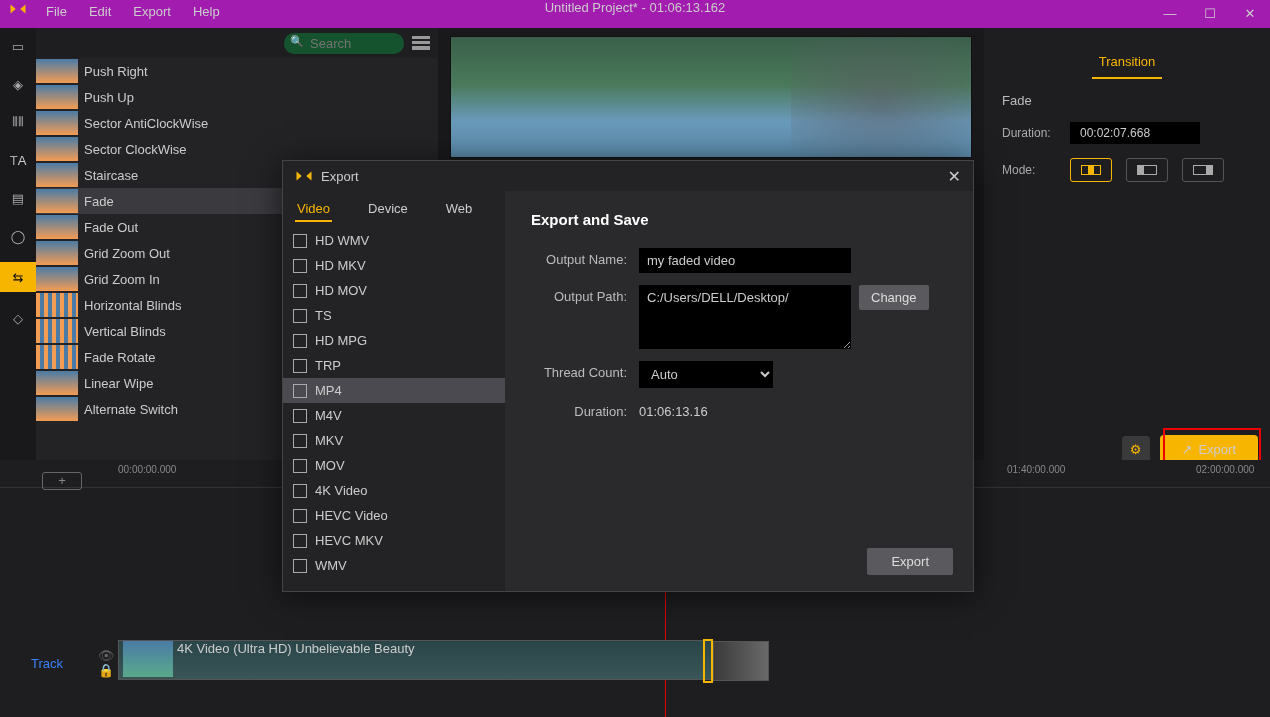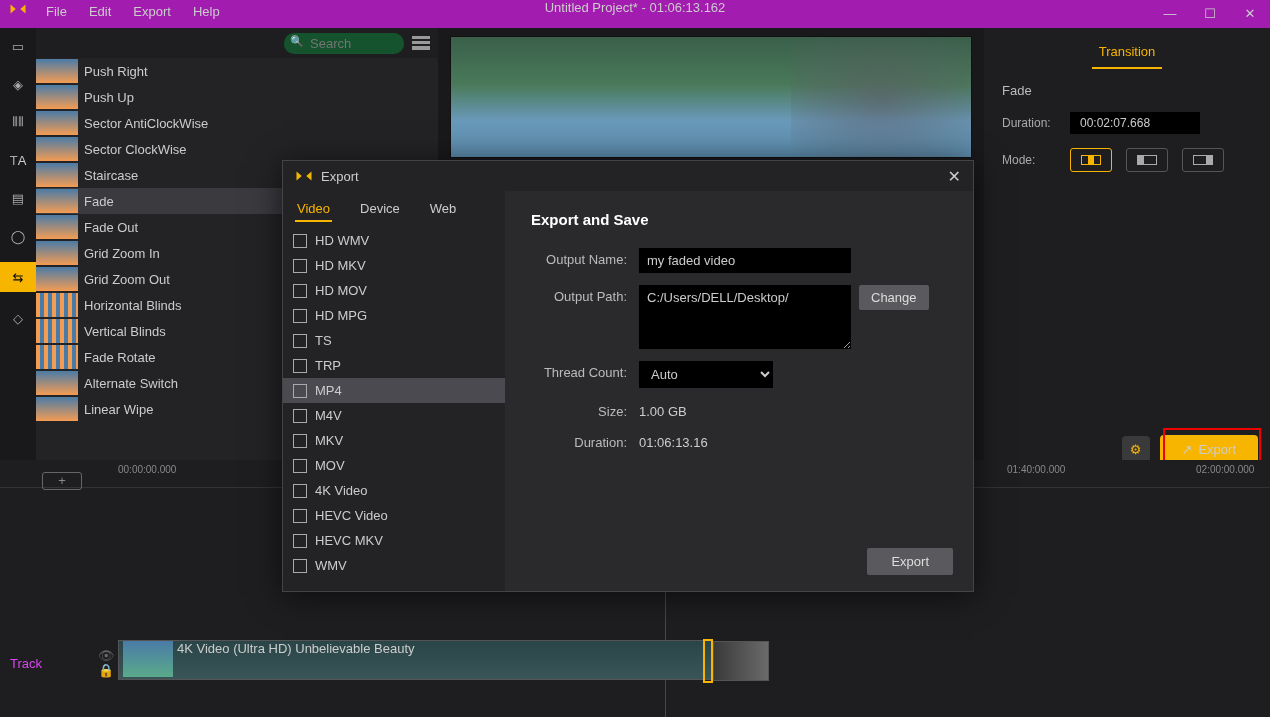--- a/index.html
+++ b/index.html
@@ -24,21 +24,21 @@
 .grid-ic{width:18px;height:14px;background:linear-gradient(#999 0 3px,transparent 3px 5px,#999 5px 8px,transparent 8px 10px,#999 10px 14px)}
 .tlist{flex:1;overflow-y:auto}
 .trow{height:26px;display:flex;align-items:center;cursor:pointer}
 .trow:hover,.trow.sel{background:#3a3a3f}
 .thumb{width:42px;height:24px;margin-right:6px;background:linear-gradient(180deg,#4a7ba6,#f39c54)}
 .thumb.st{background:repeating-linear-gradient(90deg,#f39c54 0 4px,#4a7ba6 4px 8px)}
 .preview{flex:1;background:#19191c;display:flex;justify-content:center;padding-top:8px}
 .vprev{width:522px;height:122px;background:linear-gradient(180deg,#3a5f4a 0%,#4a7a5a 40%,#6a9aba 70%,#5a8aaa 100%);border:1px solid #111;position:relative;overflow:hidden}
 .vprev::after{content:"";position:absolute;right:0;top:0;bottom:0;width:180px;background:radial-gradient(ellipse at center,rgba(90,90,100,.6),transparent)}
 .rpanel{width:286px;background:#1e1e21;padding:10px 18px}
-.rtab{text-align:center;color:#f8b500;font-weight:500;padding:6px 0 8px;border-bottom:2px solid #f8b500;width:70px;margin:0 auto 14px}
+.rtab{text-align:center;color:#f8b500;font-weight:500;padding:6px 0 8px;border-bottom:2px solid #f8b500;width:70px;margin:10px auto 14px}
 .rrow{display:flex;align-items:center;margin-bottom:14px}
 .rrow label{width:68px;color:#aaa;font-size:12px}
 .rval{background:#000;padding:4px 10px;width:130px;font-size:12px}
 .mopt{display:flex;gap:14px}
 .mbx{width:42px;height:24px;border:1px solid #555;display:flex;align-items:center;justify-content:center;border-radius:3px;cursor:pointer}
 .mbx.sel{border-color:#f8b500}
 .mbx span{width:20px;height:10px;border:1px solid #aaa;position:relative}
 .mbx.sel span{border-color:#f8b500}
 .mbx span::after{content:"";position:absolute;width:6px;height:8px;background:#aaa;top:0}
 .mbx.sel span::after{background:#f8b500}
@@ -49,34 +49,34 @@
 .toolbar .tic{color:#777;cursor:pointer}
 .exportbar{position:absolute;right:12px;top:435px;display:flex;gap:10px;align-items:center}
 .srbtn{width:28px;height:28px;background:#3a3a3a;border-radius:4px;display:flex;align-items:center;justify-content:center;color:#f8b500}
 .expbtn{background:#f8b500;color:#000;padding:7px 22px;border-radius:4px;cursor:pointer;display:flex;align-items:center;gap:6px;font-weight:500}
 .hlt{position:absolute;right:9px;top:428px;width:98px;height:36px;border:2px solid #e00;pointer-events:none}
 .timeline{position:absolute;top:460px;left:0;right:0;bottom:0;background:#1e1e21}
 .tmark{height:28px;position:relative;border-bottom:1px solid #333}
 .add{position:absolute;left:42px;top:12px;width:40px;height:18px;border:1px solid #666;border-radius:3px;text-align:center;line-height:16px;color:#888;cursor:pointer}
 .tick{position:absolute;top:4px;font-size:10px;color:#888}
 .trkarea{position:absolute;top:78px;left:0;right:0;bottom:0}
-.trklbl{position:absolute;left:10px;top:118px;color:#d946ef}
+.trklbl{position:absolute;left:31px;top:118px;color:#3b82f6}
 .trkic{position:absolute;left:98px;top:110px;color:#666}
 .clip{position:absolute;left:118px;top:102px;width:594px;height:40px;background:linear-gradient(180deg,#2a4548,#3a5558);border:1px solid #555;display:flex;align-items:flex-start}
 .cthumb{width:50px;height:36px;background:linear-gradient(180deg,#4a7ba6,#5aaa8a);margin:0 4px}
 .cthumb2{position:absolute;right:-58px;top:0;width:56px;height:40px;background:linear-gradient(90deg,#3a3a3a,#6a6a6a);border:1px solid #555}
 .cend{position:absolute;right:-2px;top:-2px;width:10px;height:44px;border:2px solid #f8b500}
 .phead{position:absolute;left:665px;top:0;bottom:0;width:1px;background:#e00}
 .dialog{position:absolute;left:282px;top:160px;width:692px;height:432px;background:#2a2a2d;border:1px solid #444;box-shadow:0 4px 30px rgba(0,0,0,.6)}
 .dhead{height:30px;display:flex;align-items:center;padding:0 12px;background:#232326}
 .dhead svg{width:18px;height:18px;margin-right:8px}
 .dclose{margin-left:auto;cursor:pointer;font-size:16px}
 .dbody{display:flex;height:400px}
 .dside{width:222px;background:#232326;display:flex;flex-direction:column}
-.dtabs{display:flex;padding:6px 12px;gap:26px}
+.dtabs{display:flex;padding:6px 12px;gap:34px}
 .dtab{padding:4px 2px;cursor:pointer;color:#ccc}
 .dtab.active{color:#f8b500;border-bottom:2px solid #f8b500}
 .flist{flex:1;overflow-y:auto}
 .frow{height:25px;display:flex;align-items:center;padding-left:10px;cursor:pointer;gap:8px}
 .frow.sel{background:#4a4a50}
 .fic{width:14px;height:14px;border:1px solid #aaa;display:inline-block}
 .dmain{flex:1;padding:20px 26px}
 .dtitle{font-size:15px;font-weight:600;margin-bottom:20px;color:#fff}
 .drow{display:flex;align-items:flex-start;margin-bottom:12px}
 .drow label{width:108px;text-align:right;padding-right:12px;color:#bbb;padding-top:4px}
@@ -152,45 +152,45 @@
         <div class="trow sel">
           <div class="thumb"></div>
           <span>Fade</span>
         </div>
         <div class="trow">
           <div class="thumb"></div>
           <span>Fade Out</span>
         </div>
         <div class="trow">
           <div class="thumb"></div>
+          <span>Grid Zoom Out</span>
+        </div>
+        <div class="trow">
+          <div class="thumb"></div>
           <span>Grid Zoom In</span>
-        </div>
-        <div class="trow">
-          <div class="thumb"></div>
-          <span>Grid Zoom Out</span>
         </div>
         <div class="trow">
           <div class="thumb st"></div>
           <span>Horizontal Blinds</span>
         </div>
         <div class="trow">
           <div class="thumb st"></div>
           <span>Vertical Blinds</span>
         </div>
         <div class="trow">
           <div class="thumb st"></div>
           <span>Fade Rotate</span>
         </div>
         <div class="trow">
           <div class="thumb"></div>
+          <span>Linear Wipe</span>
+        </div>
+        <div class="trow">
+          <div class="thumb"></div>
           <span>Alternate Switch</span>
-        </div>
-        <div class="trow">
-          <div class="thumb"></div>
-          <span>Linear Wipe</span>
         </div>
       </div>
   </div>
 
   <div class="preview">
     <div class="vprev"></div>
   </div>
 
   <div class="rpanel">
     <div class="rtab">Transition</div>
@@ -279,25 +279,25 @@
           <div class="frow">
             <span class="fic"></span>
             <span>HD MKV</span>
           </div>
           <div class="frow">
             <span class="fic"></span>
             <span>HD MOV</span>
           </div>
           <div class="frow">
             <span class="fic"></span>
+            <span>TS</span>
+          </div>
+          <div class="frow">
+            <span class="fic"></span>
             <span>HD MPG</span>
-          </div>
-          <div class="frow">
-            <span class="fic"></span>
-            <span>TS</span>
           </div>
           <div class="frow">
             <span class="fic"></span>
             <span>TRP</span>
           </div>
           <div class="frow sel">
             <span class="fic"></span>
             <span>MP4</span>
           </div>
           <div class="frow">
@@ -339,23 +339,19 @@
       <div class="drow">
           <label>Output Path:</label>
           <textarea class="dinp big" style="">C:/Users/DELL/Desktop/</textarea>
           <button class="dbtn">Change</button>
         </div>
       <div class="drow">
           <label>Thread Count:</label>
           <select class="dsel"><option>Auto</option></select>
         </div>
       <div class="drow">
-          <label>Size:</label>
-          <span class="dtxt">1.00 GB</span>
-        </div>
-      <div class="drow">
           <label>Duration:</label>
           <span class="dtxt">01:06:13.16</span>
         </div>
       <button class="dexp">Export</button>
     </div>
   </div>
 </div>
 
 </body></html>

